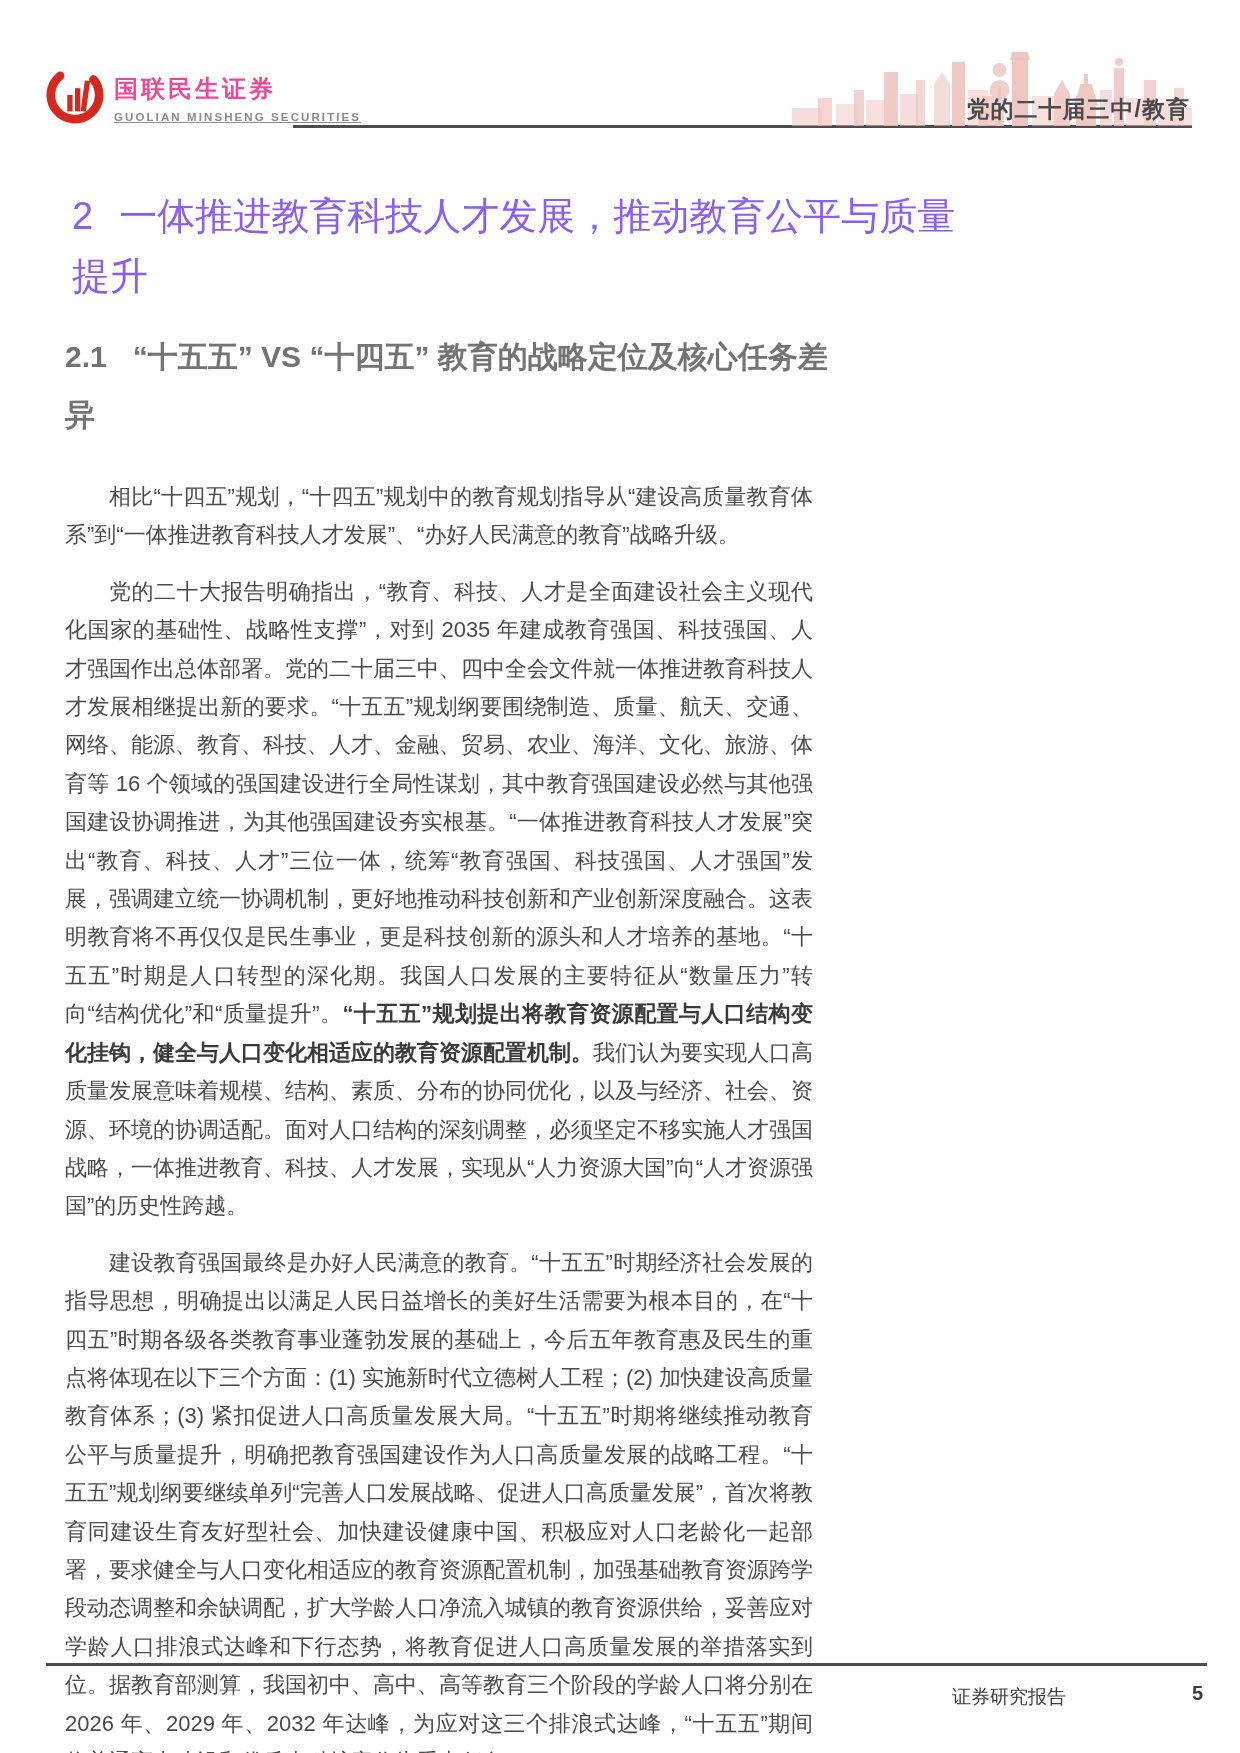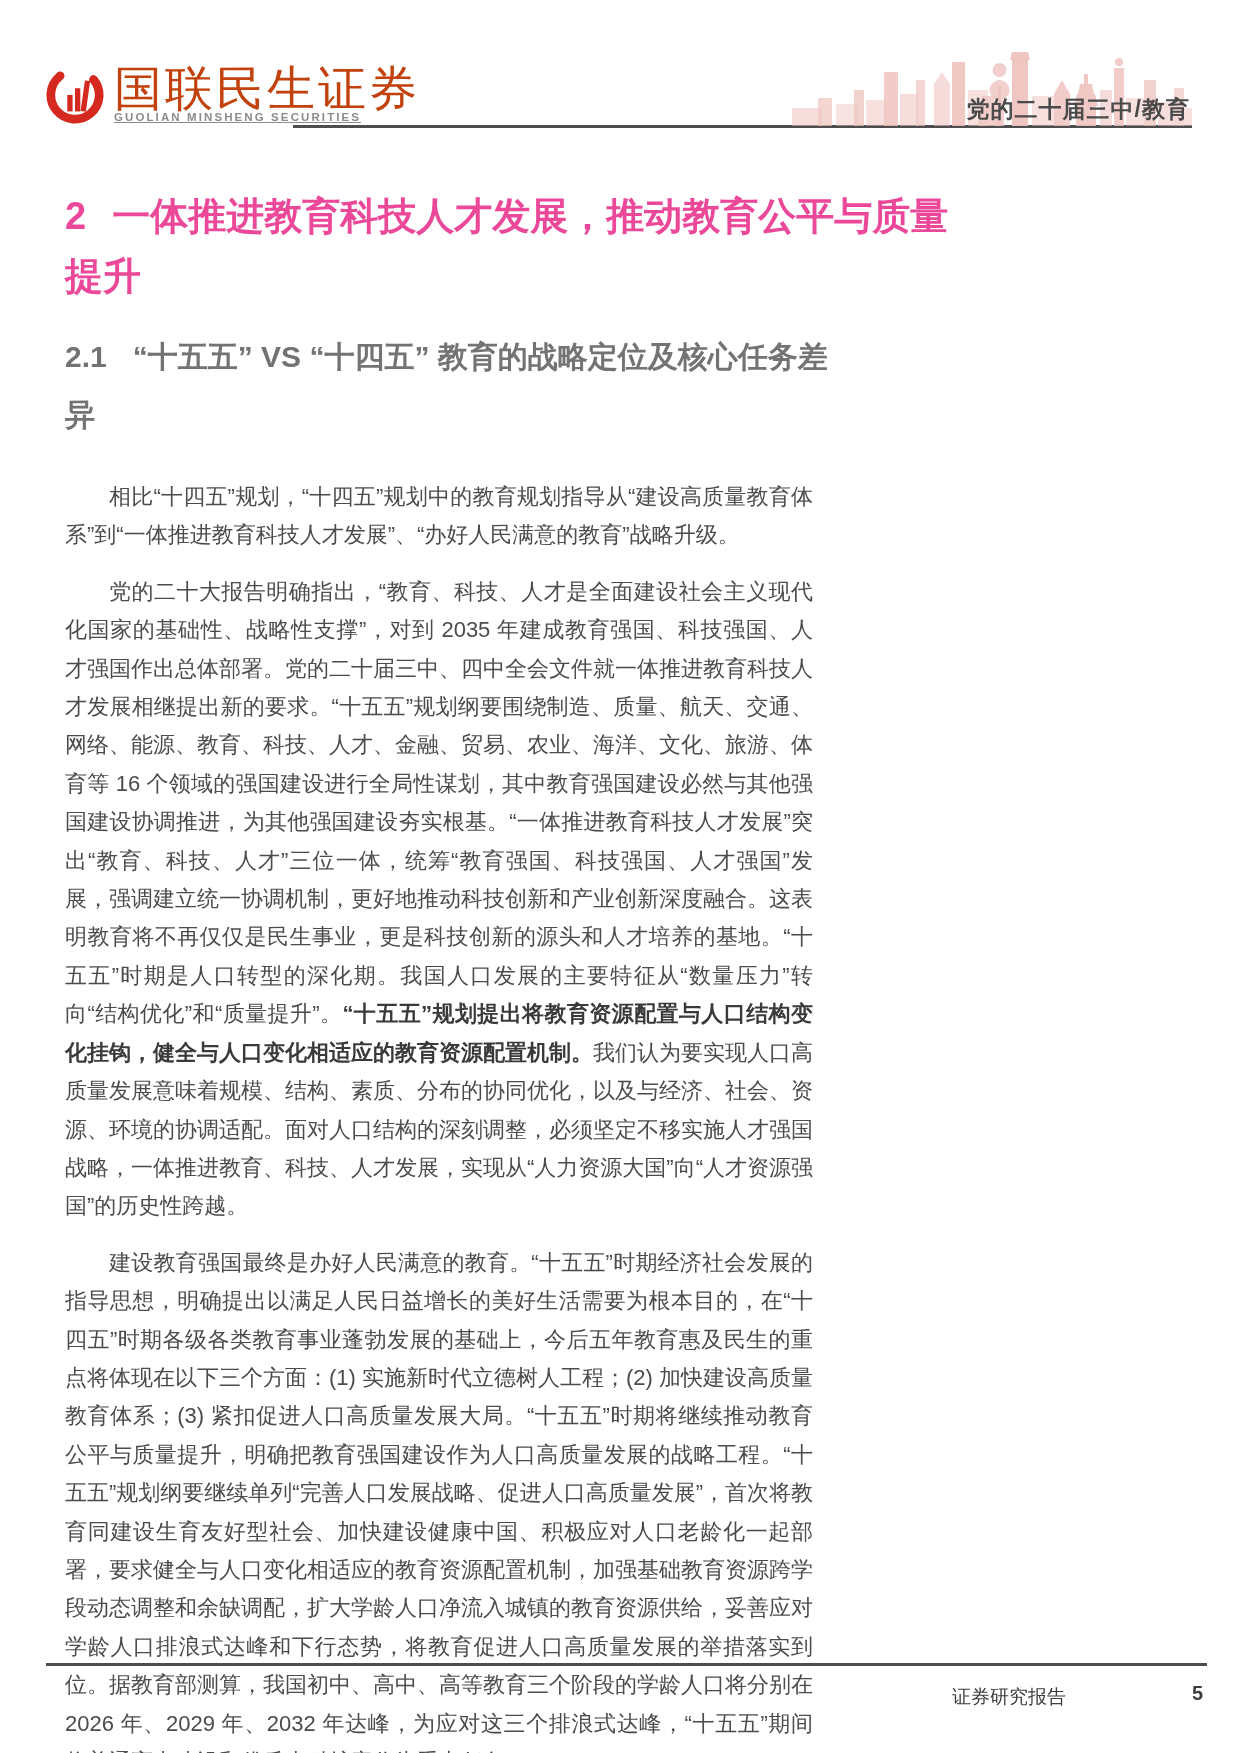--- a/index.html
+++ b/index.html
@@ -9,37 +9,37 @@
     height: 1753px;
     background: #ffffff;
     overflow: hidden;
     font-family: "Liberation Sans", "DejaVu Sans", sans-serif;
   }
 
   
   .logo { position: absolute; left: 46px; top: 66px; display: flex; align-items: flex-start; }
   .logo-mark { width: 58px; height: 58px; flex: 0 0 auto; }
   .logo-text-block { margin-left: 10px; padding-top: 4px; }
-  .logo-cn { font-size: 48px; font-weight: normal; color: #c2410c; letter-spacing: 3px; line-height: 38px; }
+  .logo-cn { font-size: 24px; font-weight: bold; color: #ec4899; letter-spacing: 3px; line-height: 38px; }
   .logo-en { font-size: 11.5px; font-weight: bold; color: #8b8b8d; letter-spacing: 2.1px; margin-top: 3px; text-decoration: underline; }
 
   .header-rule { position: absolute; left: 293px; top: 125px; width: 899px; height: 3px; background: #4d4d4d; }
 
   .skyline { position: absolute; right: 48px; top: 50px; width: 400px; height: 76px; z-index: 1; }
   .report-type {
     position: absolute; right: 50px; top: 94px; z-index: 2;
     font-size: 23px; font-weight: bold; color: #4a4a4a; letter-spacing: 1px;
   }
 
   
   .content { position: absolute; left: 65px; top: 186px; width: 1012px; }
 
   .section-heading {
-    margin: 0 0 0 0; width: 888px;
-    font-size: 38px; line-height: 60px; font-weight: bold; color: #ec4899;
+    margin: 0 0 0 7px; width: 888px;
+    font-size: 38px; line-height: 60px; font-weight: normal; color: #8b5cf6;
   }
   .section-heading .sec-num { margin-right: 26px; }
 
   .subsection-heading {
     margin: 22px 0 0 0; width: 784px;
     font-size: 30px; line-height: 58px; font-weight: bold; color: #737373;
   }
   .subsection-heading .sec-num { margin-right: 26px; }
 
   .article-body { margin-top: 34px; }

